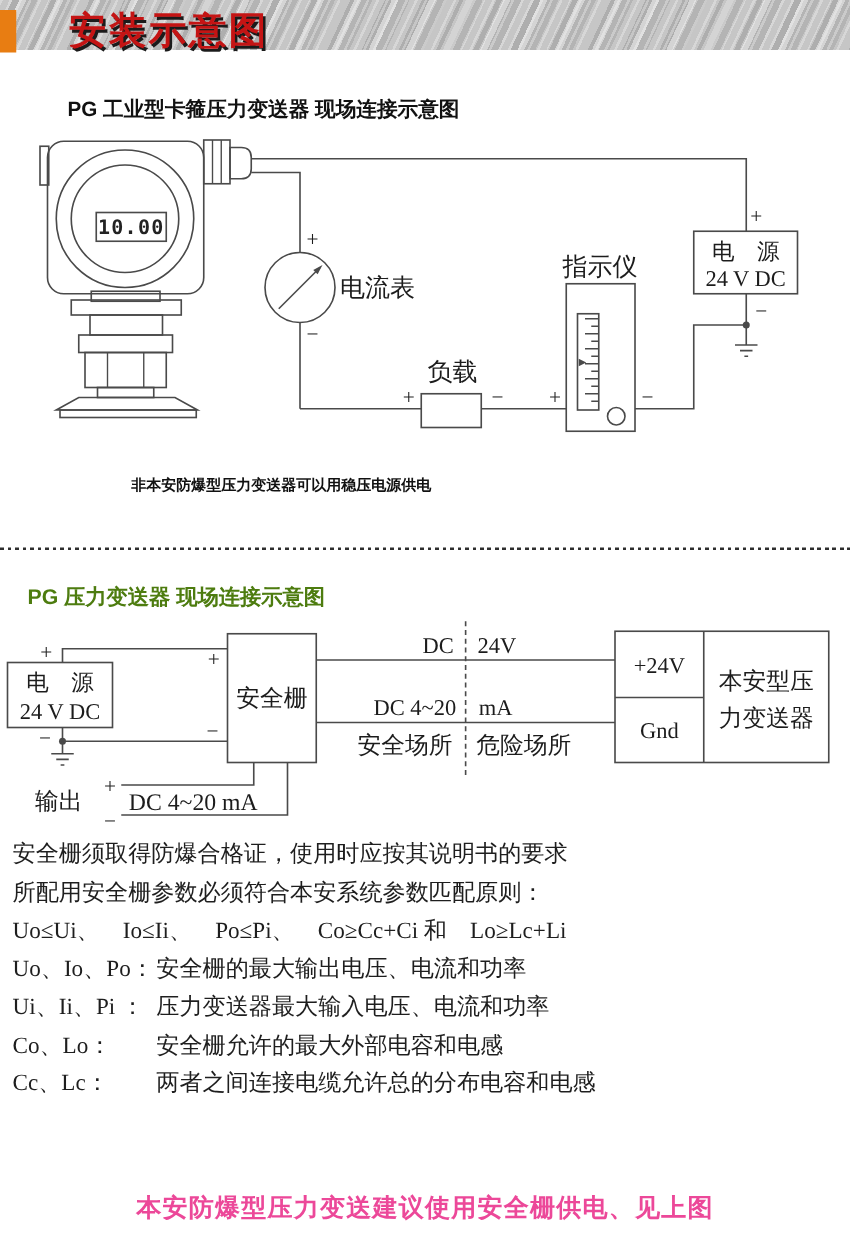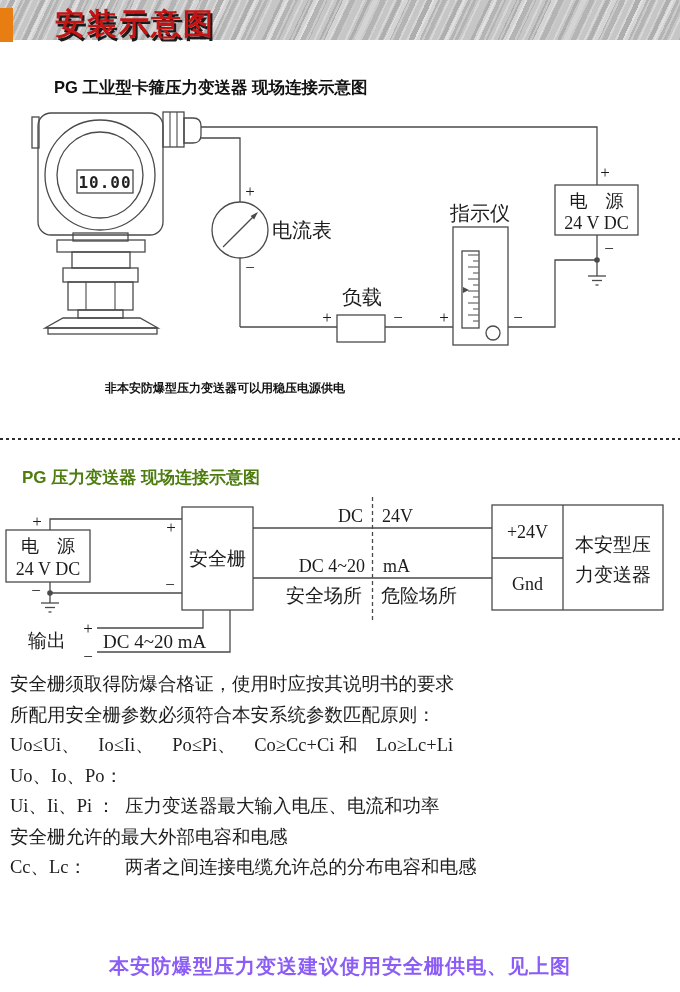--- a/index.html
+++ b/index.html
@@ -201,27 +201,29 @@
   <text class="sgn mid" x="88" y="662">−</text>
   <text class="t19" x="103" y="648">DC 4~20  mA</text>
 </svg>
 
 <div class="textblock">
   <div class="tline">安全栅须取得防爆合格证，使用时应按其说明书的要求</div>
   <div class="tline">所配用安全栅参数必须符合本安系统参数匹配原则：</div>
   <div class="tline">Uo≤Ui、　Io≤Ii、　Po≤Pi、　Co≥Cc+Ci 和　Lo≥Lc+Li</div>
   <div class="defrow">
     <span class="term">Uo、Io、Po：</span>
+    <span class="desc">安全栅的最大输出电压、电流和功率</span>
   </div>
   <div class="defrow">
     <span class="term">Ui、Ii、Pi ：</span>
     <span class="desc">压力变送器最大输入电压、电流和功率</span>
   </div>
   <div class="defrow">
+    <span class="term">Co、Lo：</span>
     <span class="desc">安全栅允许的最大外部电容和电感</span>
   </div>
   <div class="defrow">
     <span class="term">Cc、Lc：</span>
     <span class="desc">两者之间连接电缆允许总的分布电容和电感</span>
   </div>
 </div>
 
-<div class="warn" style="color: #8b5cf6;">本安防爆型压力变送建议使用安全栅供电、见上图</div>
+<div class="warn" style="color: #ec4899;">本安防爆型压力变送建议使用安全栅供电、见上图</div>
 
 </body></html>

